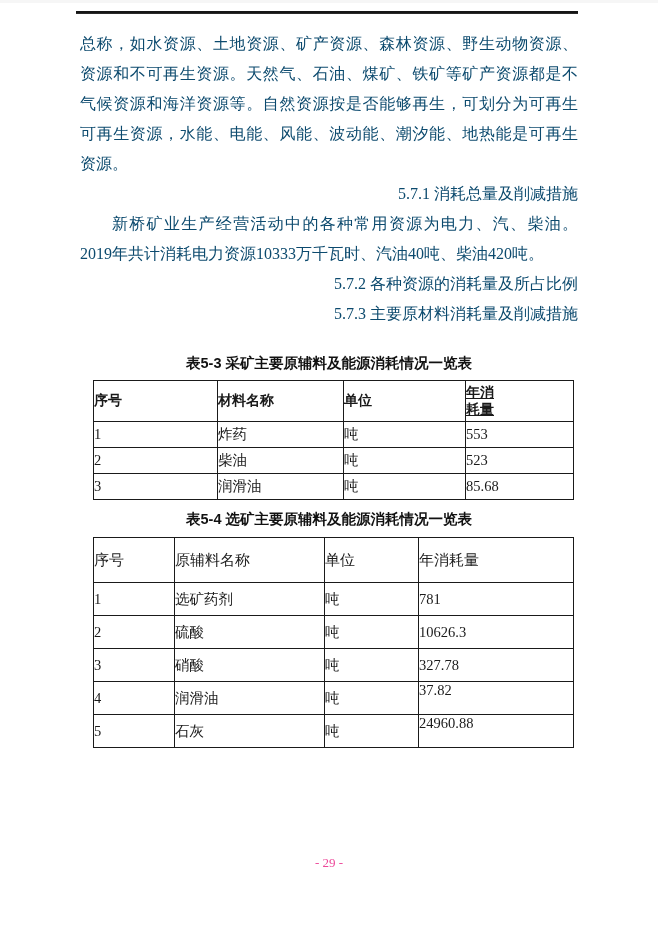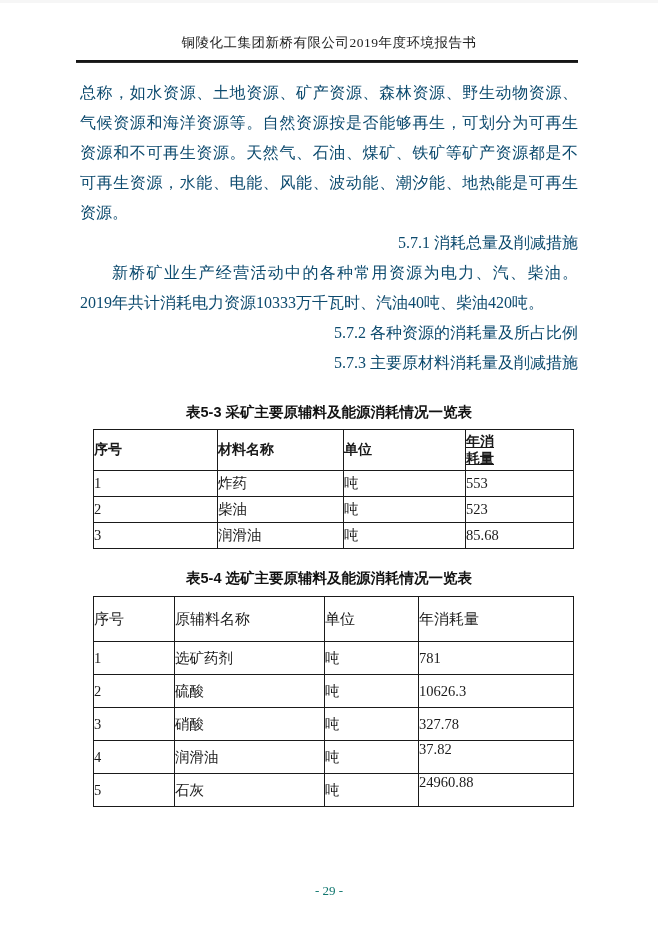--- a/index.html
+++ b/index.html
@@ -40,21 +40,21 @@
   }
   .ln.ind { text-indent:32px;text-align:right; }
   .caption {
     text-align:center;
     font-family:"Liberation Sans","DejaVu Sans",sans-serif;
     font-weight:bold;
     font-size:14.5px;
     color:#111;
   }
   .caption53 { margin-top:25px; }
-  .caption54 { margin-top:20px; }
+  .caption54 { margin-top:10px; }
   .doc-table {
     border-collapse:collapse;
     margin:8px 0 0 93px;
     width:480px;
     table-layout:fixed;
   }
   .doc-table td, .doc-table th {
     border:1px solid #1a1a1a;
     text-align:left;
     vertical-align:middle;
@@ -73,36 +73,34 @@
   .t53 td { height:25px; font-size:14.5px; }
   .t54 th { height:44px; font-size:15px; }
   .t54 td { height:32px; font-size:14.5px; }
   .t54 td.vt { vertical-align:top; padding-top:0; }
   .page-number {
     position:absolute;
     left:0; right:0;
     top:855px;
     text-align:center;
     font-size:13px;
-    color:#0f766e;
-    margin-top:28px;
+    color:#ec4899;
   }
 </style>
 </head>
 <body>
 
 <div class="page">
   <div class="top-strip"></div>
-  <div class="running-header">铜陵化工集团新桥有限公司2019年度环境报告书</div>
   <div class="header-rule"></div>
 
   <div class="body-text">
     <div class="ln fill">总称，如水资源、土地资源、矿产资源、森林资源、野生动物资源、</div>
+    <div class="ln fill">资源和不可再生资源。天然气、石油、煤矿、铁矿等矿产资源都是不</div>
     <div class="ln fill">气候资源和海洋资源等。自然资源按是否能够再生，可划分为可再生</div>
-    <div class="ln fill">资源和不可再生资源。天然气、石油、煤矿、铁矿等矿产资源都是不</div>
     <div class="ln fill">可再生资源，水能、电能、风能、波动能、潮汐能、地热能是可再生</div>
     <div class="ln">资源。</div>
     <div class="ln ind">5.7.1 消耗总量及削减措施</div>
     <div class="ln fill ind">新桥矿业生产经营活动中的各种常用资源为电力、汽、柴油。</div>
     <div class="ln">2019年共计消耗电力资源10333万千瓦时、汽油40吨、柴油420吨。</div>
     <div class="ln ind">5.7.2 各种资源的消耗量及所占比例</div>
     <div class="ln ind">5.7.3 主要原材料消耗量及削减措施</div>
   </div>
 
   <div class="caption caption53">表5-3 采矿主要原辅料及能源消耗情况一览表</div>

